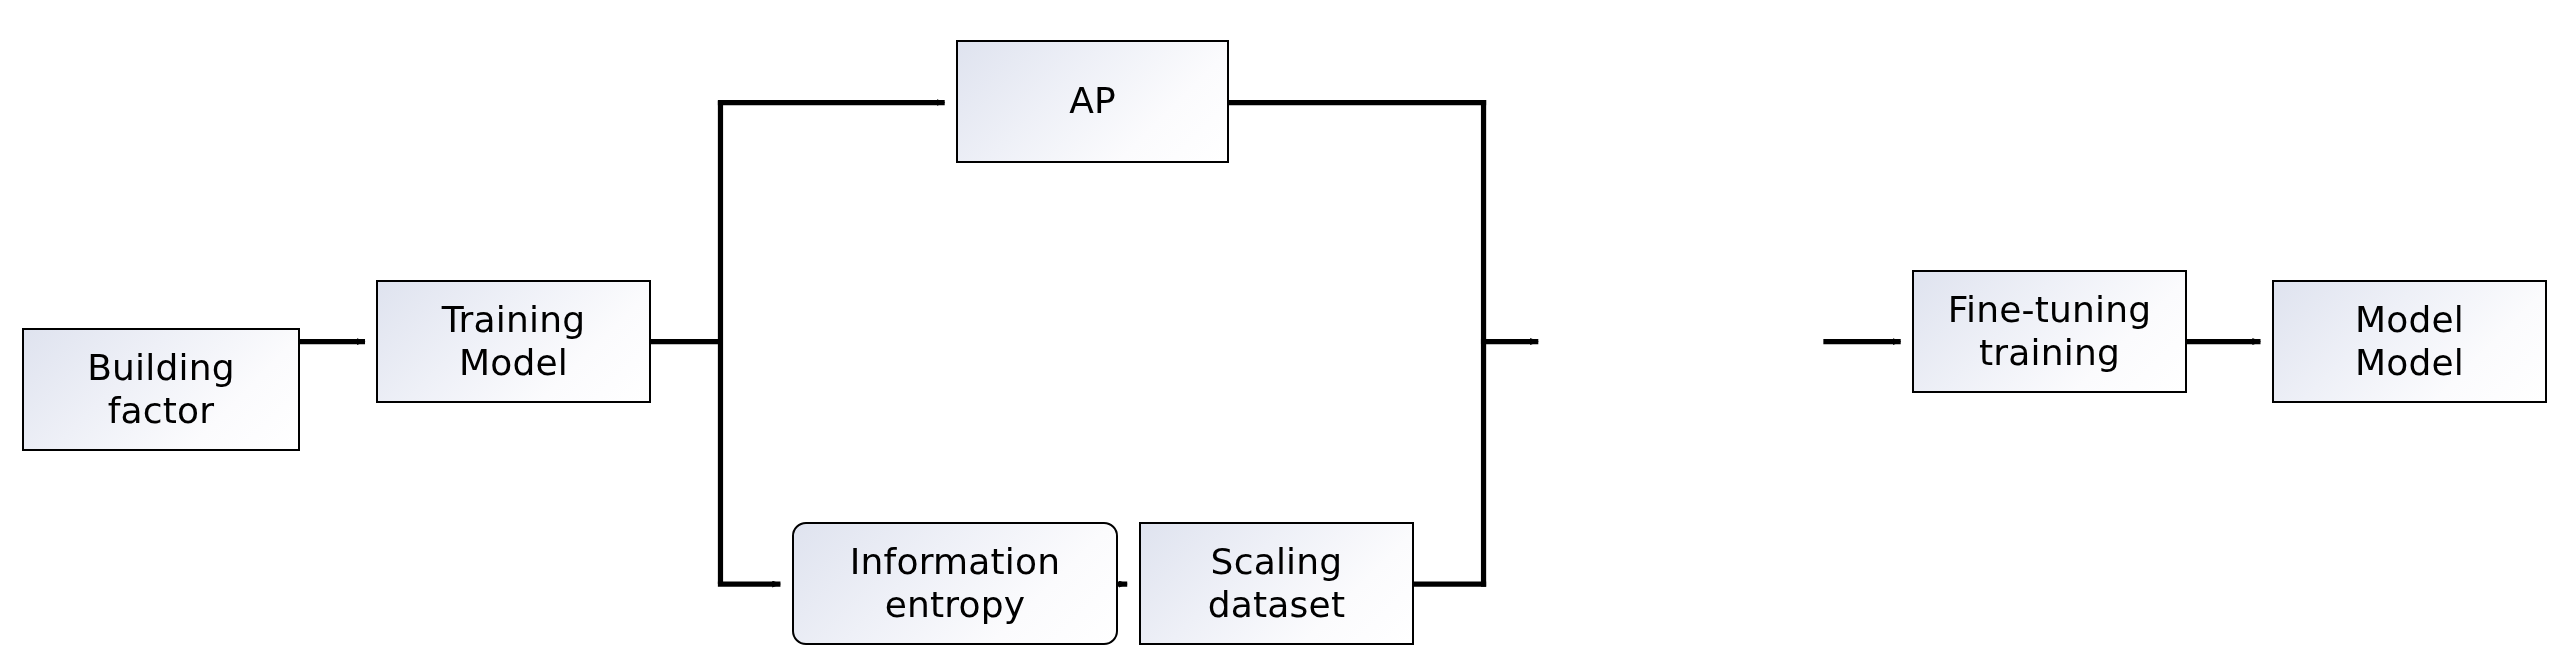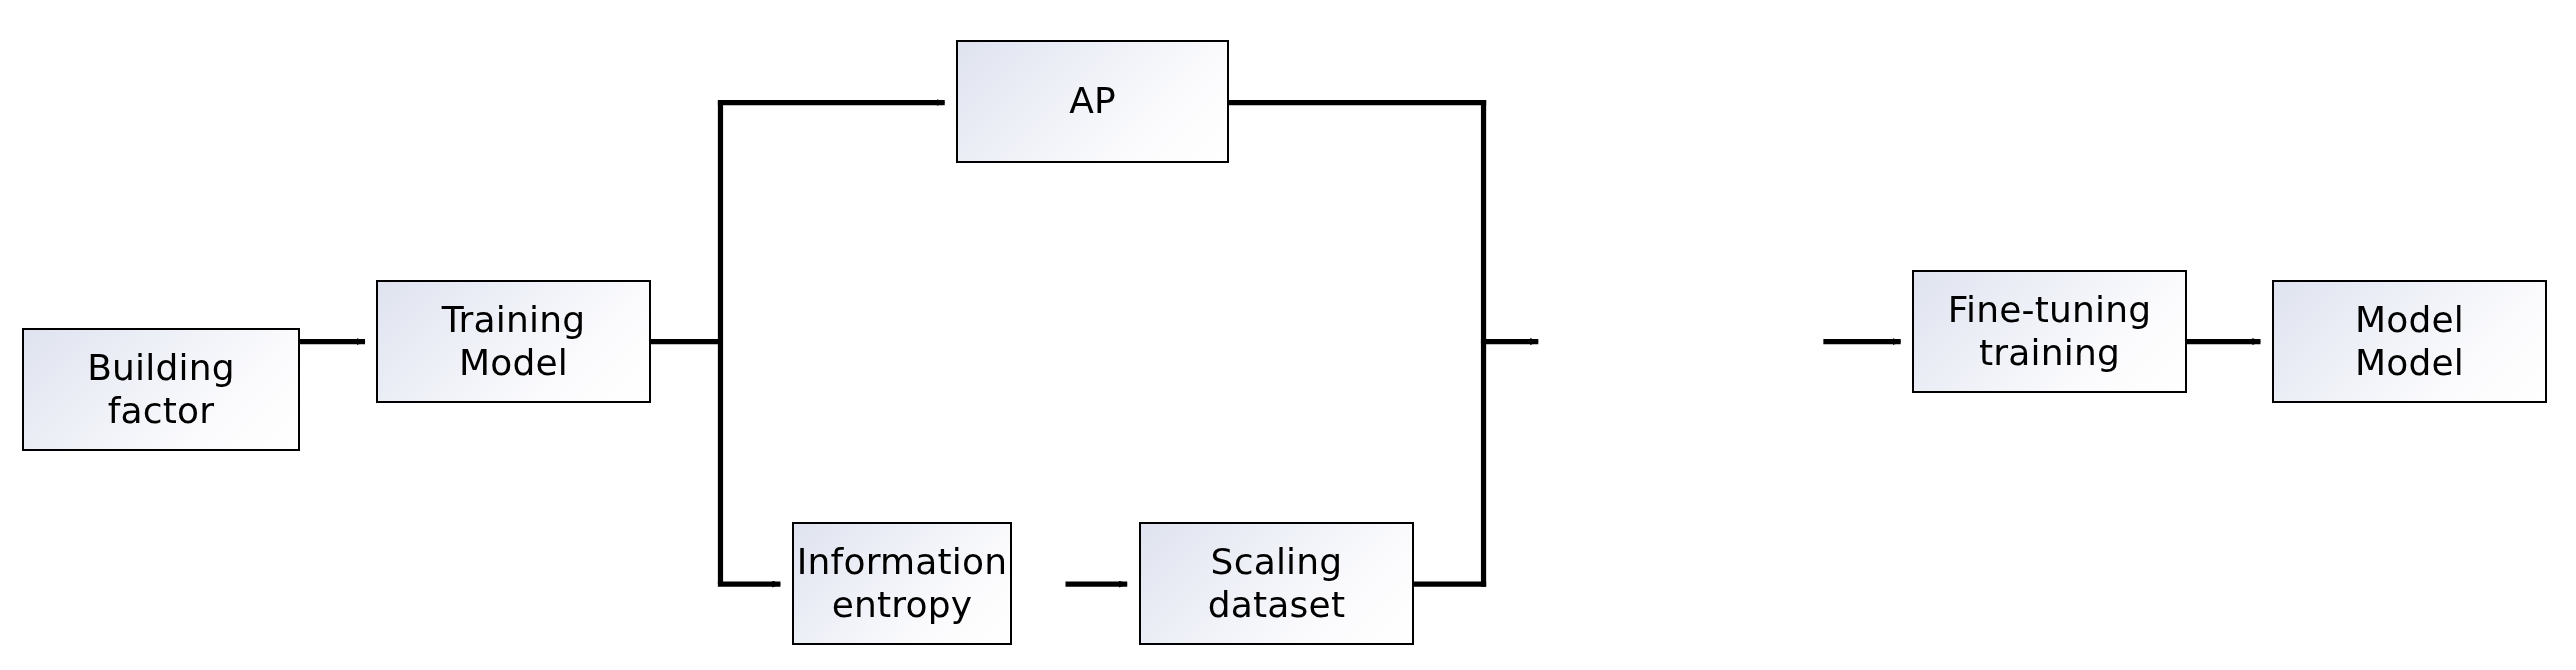--- a/index.html
+++ b/index.html
@@ -93,21 +93,21 @@
 
   <div class="node" style="left: 376px; top: 280px; width: 275px; height: 123px; border-color: rgb(0, 0, 0); background: linear-gradient(135deg, rgb(223, 227, 239) 0%, rgb(238, 240, 247) 38%, rgb(251, 251, 253) 72%, rgb(255, 255, 255) 100%);">
     <span class="line">Training</span>
     <span class="line">Model</span>
   </div>
 
   <div class="node" style="left: 956px; top: 40px; width: 273px; height: 123px; border-color: rgb(0, 0, 0); background: linear-gradient(135deg, rgb(223, 227, 239) 0%, rgb(238, 240, 247) 38%, rgb(251, 251, 253) 72%, rgb(255, 255, 255) 100%);">
     <span class="line">AP</span>
   </div>
 
-  <div class="node" style="left: 792px; top: 522px; width: 220px; height: 123px; border-color: rgb(0, 0, 0); background: linear-gradient(135deg, rgb(223, 227, 239) 0%, rgb(238, 240, 247) 38%, rgb(251, 251, 253) 72%, rgb(255, 255, 255) 100%);">
+  <div class="node" style="left: 792px; top: 522px; width: 326px; height: 123px; border-color: rgb(0, 0, 0); background: linear-gradient(135deg, rgb(223, 227, 239) 0%, rgb(238, 240, 247) 38%, rgb(251, 251, 253) 72%, rgb(255, 255, 255) 100%); border-radius: 14px;">
     <span class="line">Information</span>
     <span class="line">entropy</span>
   </div>
 
   <div class="node" style="left: 1139px; top: 522px; width: 275px; height: 123px; border-color: rgb(0, 0, 0); background: linear-gradient(135deg, rgb(223, 227, 239) 0%, rgb(238, 240, 247) 38%, rgb(251, 251, 253) 72%, rgb(255, 255, 255) 100%); align-items: center;">
     <span class="line">Scaling</span>
     <span class="line">dataset</span>
   </div>
 
 

